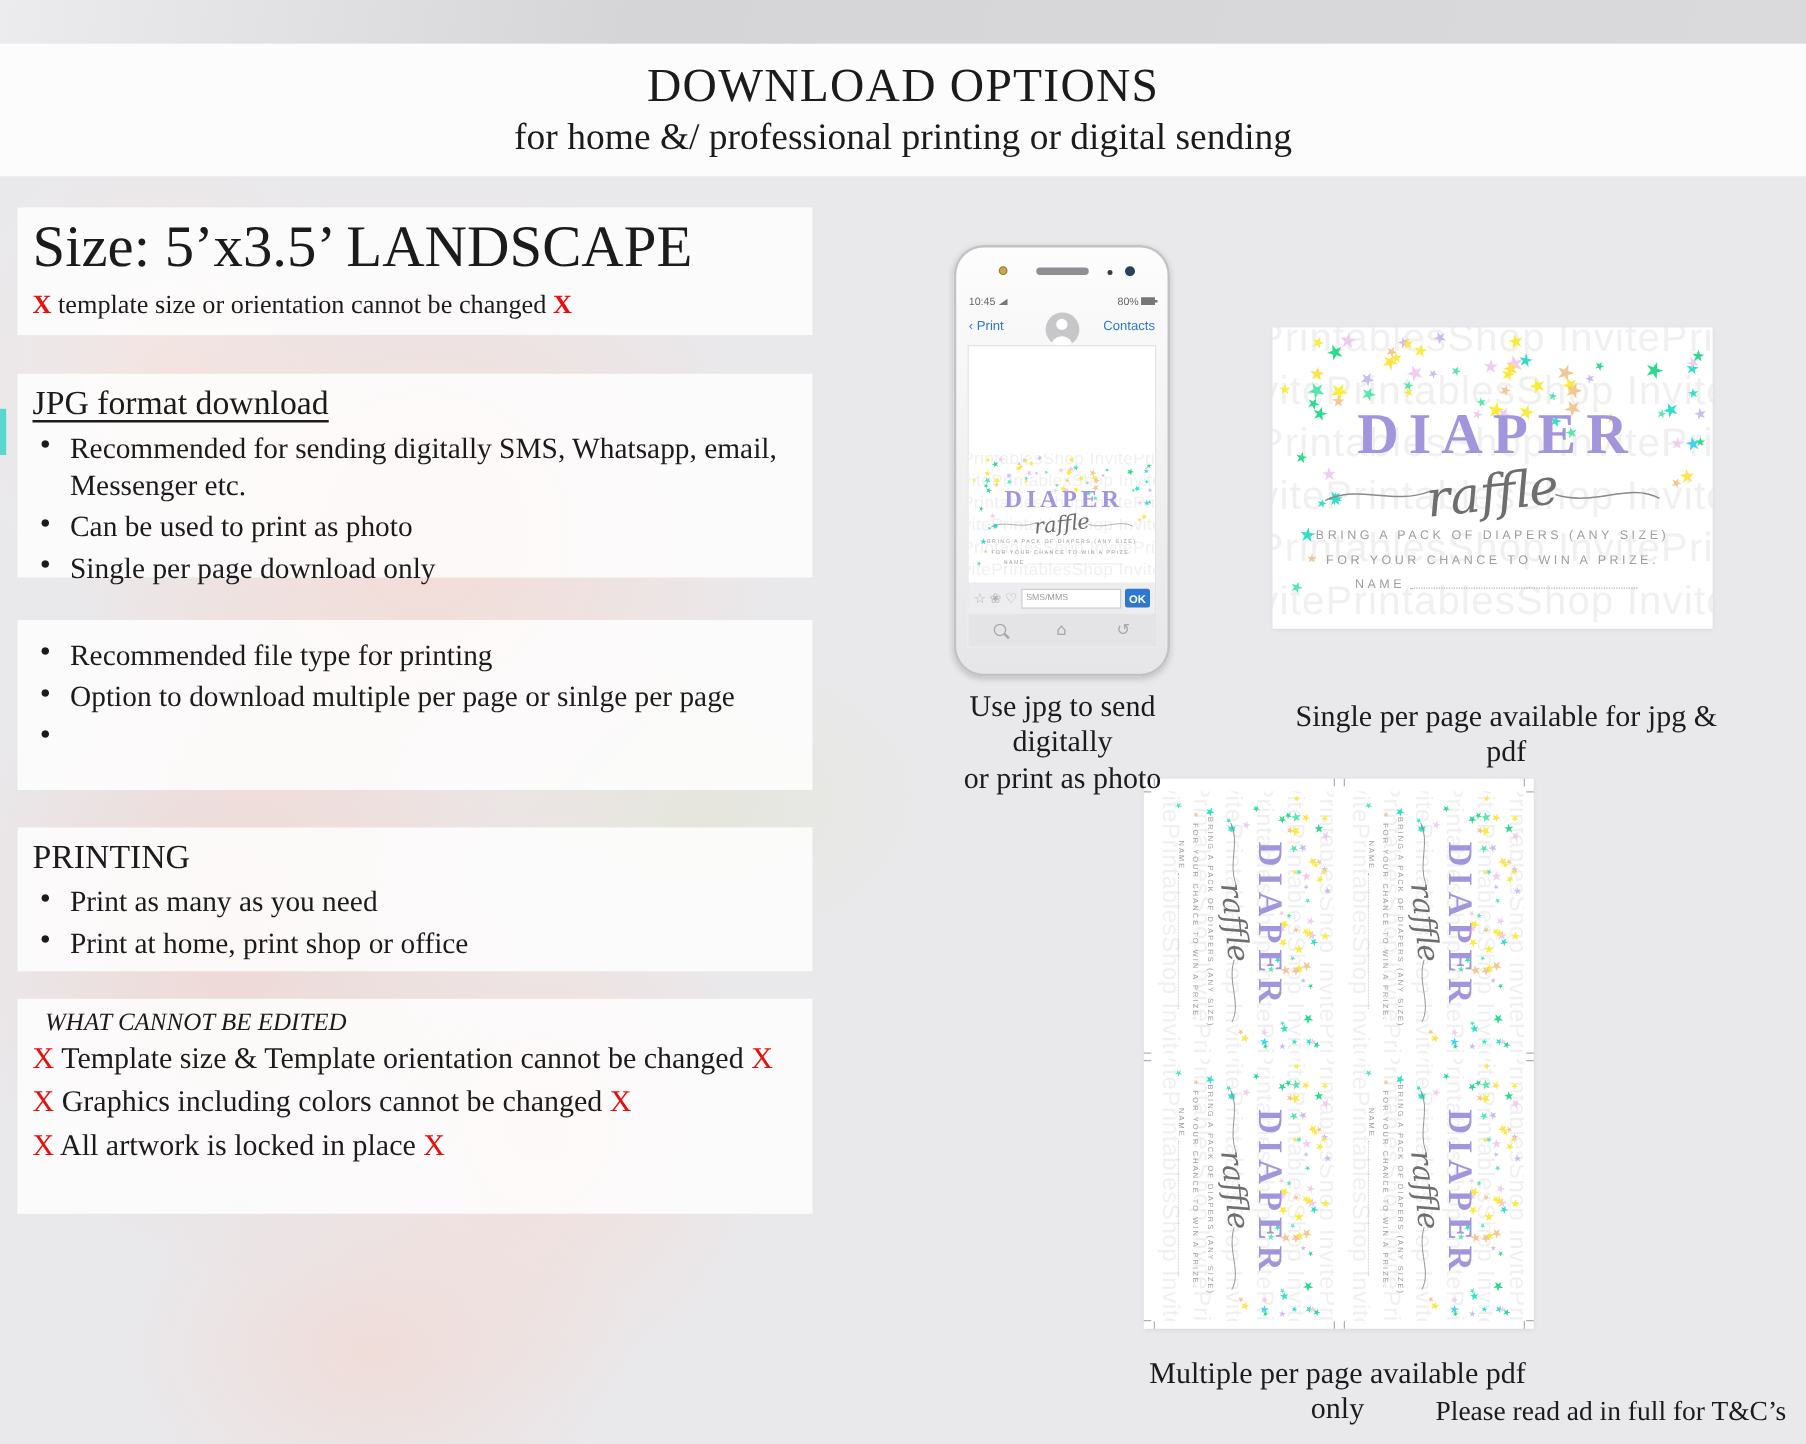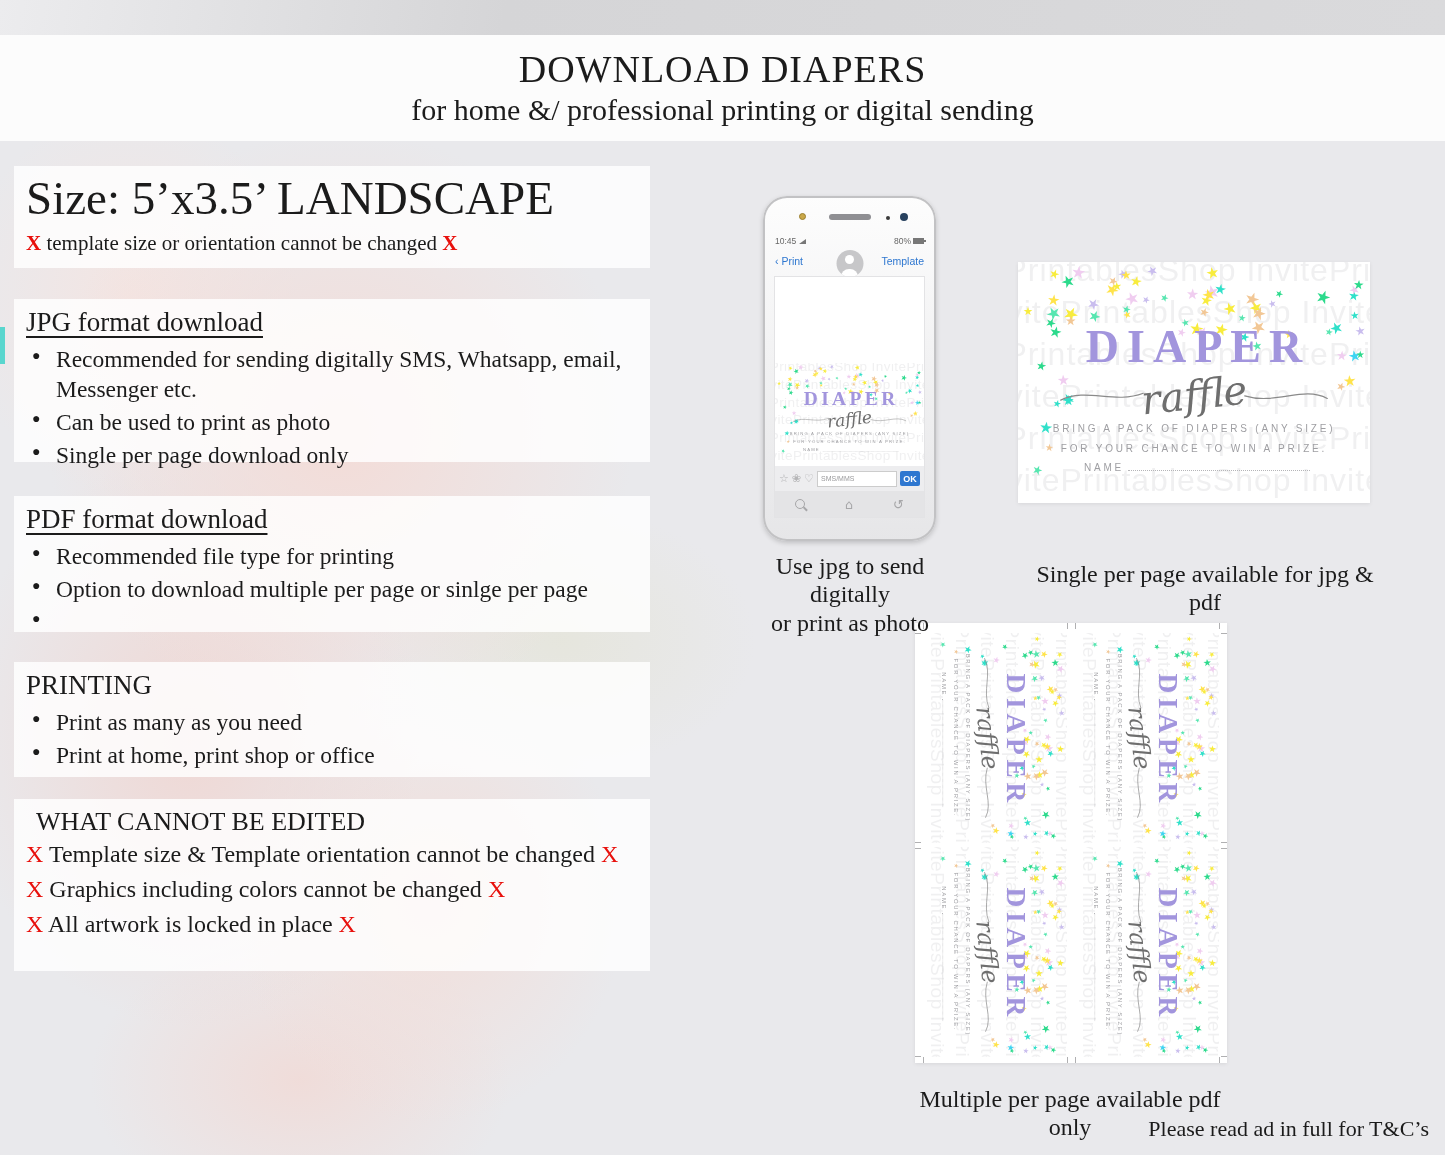--- a/index.html
+++ b/index.html
@@ -32,21 +32,21 @@
   .panel{left:14px;width:636px;background:rgba(255,255,255,.82);box-sizing:border-box;padding:8px 12px;}
   .panel-title{font-size:27px;}
   .panel-title.underlined{text-decoration:underline;text-underline-offset:5px;}
   ul.blist{list-style:none;margin:6px 0 0 0;padding:0;font-size:23.5px;line-height:1.28;}
   ul.blist li{position:relative;padding-left:30px;margin:3px 0;}
   ul.blist .dot{position:absolute;left:6px;top:3px;font-size:14px;}
   .size-title{font-size:47px;line-height:1.05;}
   .size-note{font-size:21px;margin-top:8px;}
   .xr{color:#e8100c;}
   .xr.b{font-weight:bold;}
-  .cannot-title{font-size:26px;padding-left:10px;}
+  .cannot-title{font-size:20px;padding-left:10px;font-style:italic;}
   .xline{font-size:24px;line-height:1.45;}
 
   
   .caption{font-size:24px;text-align:center;line-height:1.18;}
   .tandc{font-size:22px;text-align:right;}
 
   
   .phone{left:763px;top:196px;width:173px;height:345px;border-radius:24px;
     background:linear-gradient(180deg,#fdfdfd,#e6e6e8);
     box-shadow:inset 0 0 0 2px #c2c2c4, 0 2px 5px rgba(0,0,0,.18);}
@@ -117,21 +117,21 @@
 </style>
 </head>
 <body>
 
 <div class="bg"></div>
 <div class="abs top-strip"></div>
 <div class="abs edge-strip tan"></div>
 <div class="abs edge-strip teal"></div>
 
 <div class="abs header-band">
-  <div class="header-title">DOWNLOAD DIAPERS</div>
+  <div class="header-title">DOWNLOAD OPTIONS</div>
   <div class="header-sub">for home &amp;/ professional printing or digital sending</div>
 </div>
 
 <div class="abs panel" style="top:166px;height:102px;">
   <div class="size-title">Size: 5’x3.5’ LANDSCAPE</div>
   <div class="size-note">
     <span class="xr b">X</span>
     <span>template size or orientation cannot be changed</span>
     <span class="xr b">X</span>
   </div>
@@ -140,21 +140,20 @@
 <div class="abs panel" style="top:299px;height:163px;">
   <div class="panel-title underlined">JPG format download</div>
   <ul class="blist">
     <li><span class="dot">●</span><span>Recommended for sending digitally SMS, Whatsapp, email, Messenger etc.</span></li>
     <li><span class="dot">●</span><span>Can be used to print as photo</span></li>
     <li><span class="dot">●</span><span>Single per page download only</span></li>
   </ul>
 </div>
 
 <div class="abs panel" style="top:496px;height:136px;">
-  <div class="panel-title underlined">PDF format download</div>
   <ul class="blist">
     <li><span class="dot">●</span><span>Recommended file type for printing</span></li>
     <li><span class="dot">●</span><span>Option to download multiple per page or sinlge per page</span></li>
     <li><span class="dot">●</span></li>
   </ul>
 </div>
 
 <div class="abs panel" style="top:662px;height:115px;">
   <div class="panel-title">PRINTING</div>
   <ul class="blist">
@@ -192,21 +191,21 @@
       <span>10:45</span>
       <span class="signal"></span>
     </span>
     <span class="batwrap">
       <span>80%</span>
       <span class="battery"></span>
     </span>
   </div>
   <div class="p-nav">
     <span><span>‹</span> <span>Print</span></span>
-    <span>Template</span>
+    <span>Contacts</span>
   </div>
   <div class="avatar"></div>
   <div class="p-screen">
     <div class="card-slot" id="slot-phone">
         <div class="card">
     <div class="card-wm">
             <div class="wm-row" style="top: -10px; left: -95px;">InvitePrintablesShop  InvitePrintablesShop  InvitePrintablesShop  </div>
             <div class="wm-row" style="top: 32px; left: -40px;">InvitePrintablesShop  InvitePrintablesShop  InvitePrintablesShop  </div>
             <div class="wm-row" style="top: 74px; left: -95px;">InvitePrintablesShop  InvitePrintablesShop  InvitePrintablesShop  </div>
             <div class="wm-row" style="top: 116px; left: -40px;">InvitePrintablesShop  InvitePrintablesShop  InvitePrintablesShop  </div>

